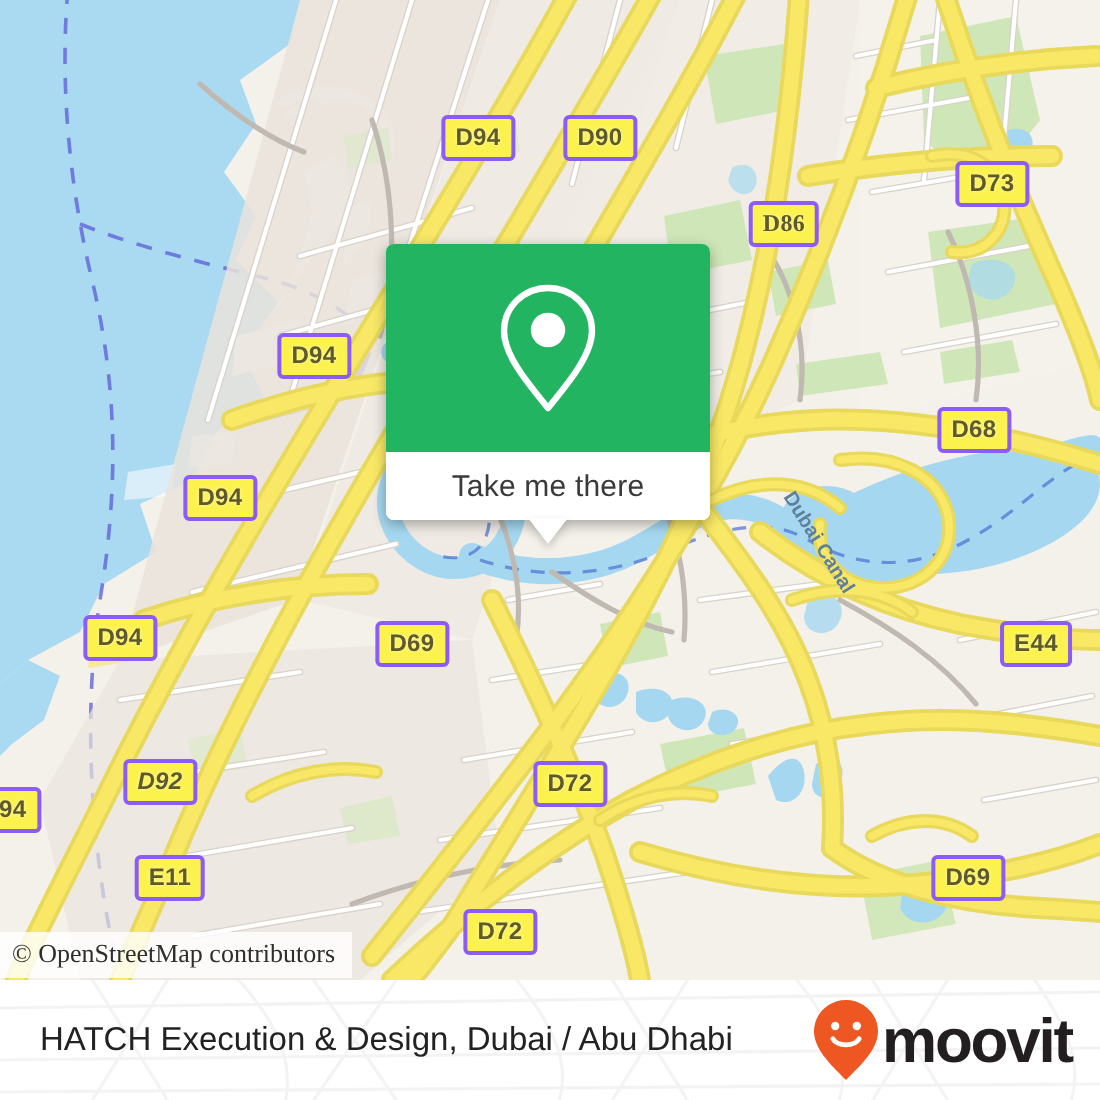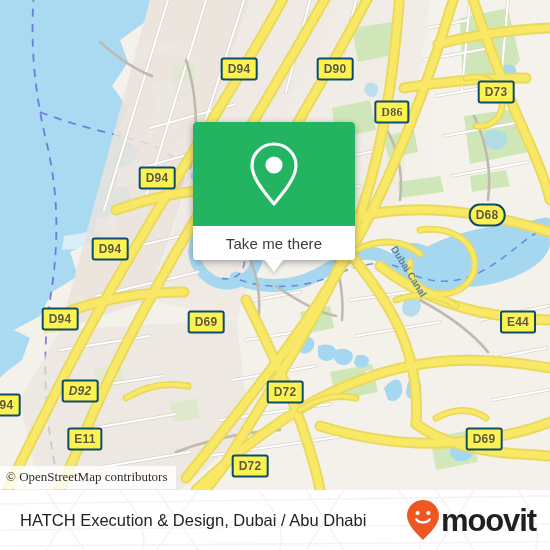--- a/index.html
+++ b/index.html
@@ -14,21 +14,21 @@
   #map {
     position:absolute; left:0; top:0; width:550px; height:490px;
     background:#f4f1ea; overflow:hidden;
   }
   .layer { position:absolute; left:0; top:0; width:550px; height:490px; }
 
   
   .shield {
     position:absolute;
     background:#fcf24d;
-    border:2px solid #0c4a6e;
+    border:2px solid #8b5cf6;
     border-radius:3px;
     color:#5e5a2e;
     font-size:12px;
     font-weight:bold;
     line-height:1;
     padding:3px 5px 4px 5px;
     letter-spacing:0.2px;
     white-space:nowrap;
     text-shadow:0 0 2px rgba(255,255,255,.55);
     transform:translate(-50%,-50%);
@@ -353,26 +353,26 @@
         </g>
       </g>
     </svg>
 
     <div>
       <div class="waterlabel" style="left:380px; top:266px; transform:rotate(58deg);">Dubai Canal</div>
     </div>
 
     <div>
       <div class="shield" style="left:239px; top:69px;">D94</div>
-      <div class="shield" style="left:335px; top:69px;">D90</div>
+      <div class="shield" style="left:300px; top:69px;">D90</div>
       <div class="shield" style="left:496px; top:92px;">D73</div>
       <div class="shield" style="left:392px; top:112px;font-family:Liberation Serif, serif;">D86</div>
       <div class="shield" style="left:157px; top:178px;">D94</div>
       <div class="shield" style="left:110px; top:249px;">D94</div>
-      <div class="shield" style="left:487px; top:215px;border-radius:11px;">D68</div>
+      <div class="shield" style="left:487px; top:215px;">D68</div>
       <div class="shield" style="left:518px; top:310px;margin-top:12px;">E44</div>
       <div class="shield" style="left:60px;  top:319px;">D94</div>
       <div class="shield" style="left:206px; top:322px;">D69</div>
       <div class="shield" style="left:2px;   top:405px;">D94</div>
       <div class="shield" style="left:80px;  top:391px;font-style:italic;">D92</div>
       <div class="shield" style="left:285px; top:392px;">D72</div>
       <div class="shield" style="left:484px; top:439px;">D69</div>
       <div class="shield" style="left:85px;  top:439px;">E11</div>
       <div class="shield" style="left:250px; top:466px;">D72</div>
     </div>

